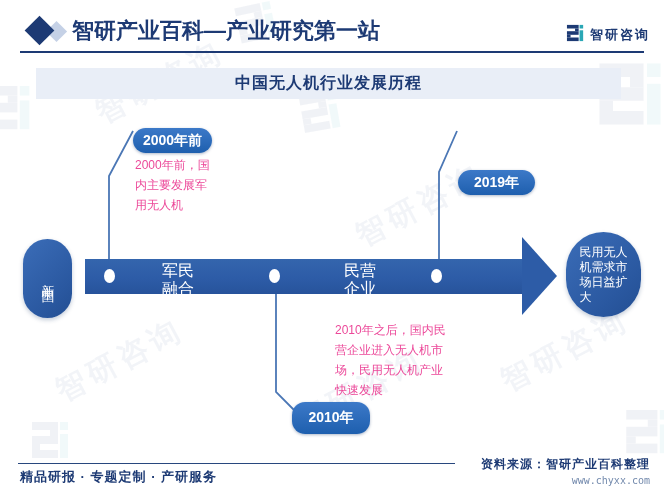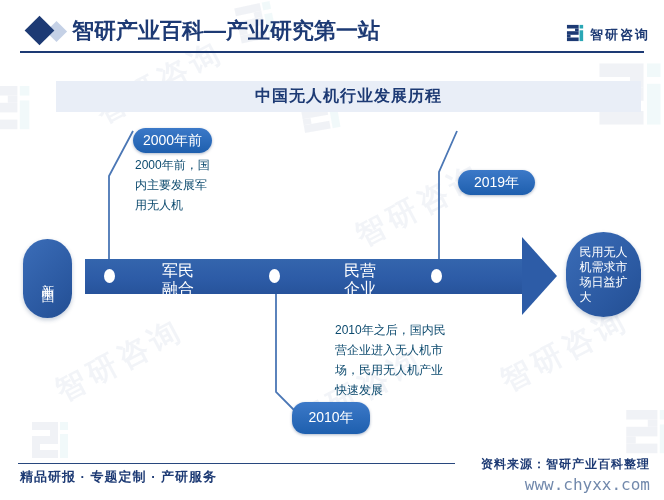--- a/index.html
+++ b/index.html
@@ -9,57 +9,57 @@
   }
   
   .diamond{position:absolute;transform:rotate(45deg);}
   .diamond.dark{left:29px;top:20px;width:21px;height:21px;background:#1d3a74;z-index:2;}
   .diamond.light{left:49px;top:24px;width:15px;height:15px;background:#c5d1e6;z-index:1;}
   .site-title{position:absolute;left:72px;top:16px;font-size:22px;font-weight:bold;color:#1d3a74;white-space:nowrap;}
   .brand{position:absolute;right:14px;top:24px;display:flex;align-items:center;gap:5px;}
   .brand-text{font-size:13px;font-weight:bold;letter-spacing:2px;color:#1d3a74;}
   .header-rule{position:absolute;left:20px;top:51px;width:624px;height:2px;background:#1d3a74;}
   
-  .title-box{position:absolute;left:56px;top:68px;width:585px;height:31px;background:#e9eef7;
-    display:flex;align-items:center;justify-content:center;margin-top:13px;}
+  .title-box{position:absolute;left:36px;top:68px;width:585px;height:31px;background:#e9eef7;
+    display:flex;align-items:center;justify-content:center;}
   .title-box span{font-size:16px;font-weight:bold;color:#1d3a74;letter-spacing:1px;}
   
   .lines-svg{position:absolute;left:0;top:0;z-index:1;}
   .tl-bar{position:absolute;left:85px;top:259px;width:438px;height:35px;z-index:2;
     background:linear-gradient(180deg,#3465ad 0%,#2d5ca7 55%,#27539b 100%);}
   .tl-arrow{position:absolute;left:522px;top:237px;width:0;height:0;z-index:2;
     border-left:35px solid #2d5ca7;border-top:39px solid transparent;border-bottom:39px solid transparent;}
   .tl-dot{position:absolute;width:11px;height:14px;border-radius:50%;background:#fff;top:269px;z-index:3;}
   .dot-1{left:104px;} .dot-2{left:269px;} .dot-3{left:431px;}
   .seg-label{position:absolute;top:262px;width:76px;text-align:center;color:#fff;font-size:16px;
     line-height:18px;white-space:pre-line;z-index:3;}
   .seg-1{left:140px;} .seg-2{left:322px;}
   .node{position:absolute;display:flex;align-items:center;justify-content:center;color:#fff;z-index:2;
     background:linear-gradient(135deg,#3b6db8 0%,#2a58a0 70%,#234e92 100%);
     box-shadow:0 2px 4px rgba(20,50,100,.25);}
   .node-origin{left:23px;top:239px;width:49px;height:79px;border-radius:25px;font-size:13px;}
   .node-origin .vtext{writing-mode:vertical-rl;text-orientation:upright;letter-spacing:3px;}
   .node-terminus{left:566px;top:232px;width:75px;height:85px;border-radius:38px;
     font-size:12px;line-height:15px;text-align:left;white-space:pre-line;}
   .year-pill{position:absolute;display:flex;align-items:center;justify-content:center;z-index:4;
-    background:linear-gradient(180deg,#3c79c8 0%,#1e5fae 100%);color:#fff;font-weight:normal;
+    background:linear-gradient(180deg,#3c79c8 0%,#1e5fae 100%);color:#fff;font-weight:bold;
     font-size:14px;border-radius:13px;box-shadow:0 1px 3px rgba(20,50,100,.35);}
   .pill-2000{left:133px;top:128px;width:79px;height:25px;}
   .pill-2019{left:458px;top:127px;width:77px;height:25px;margin-top:43px;}
   .pill-2010{left:292px;top:402px;width:78px;height:32px;}
-  .milestone-desc{position:absolute;font-size:12px;line-height:20px;color:#0c4a6e;
+  .milestone-desc{position:absolute;font-size:12px;line-height:20px;color:#ec4899;
     white-space:pre-line;z-index:4;}
   .desc-2000{left:135px;top:155px;}
   .desc-2019{left:460px;top:150px;}
   .desc-2010{left:289px;top:320px;margin-left:46px;}
   
   .footer-rule{position:absolute;left:18px;top:463px;width:437px;height:1px;background:#28477e;}
   .tagline{position:absolute;left:20px;top:468px;font-size:13px;font-weight:bold;color:#1d3a74;letter-spacing:1px;}
   .source{position:absolute;right:14px;top:456px;font-size:12px;font-weight:bold;color:#1d3a74;text-align:right;letter-spacing:1px;}
-  .website{position:absolute;right:14px;top:475px;font-size:16px;color:#7289ac;text-align:right;
+  .website{position:absolute;right:14px;top:475px;font-size:10px;color:#7289ac;text-align:right;
     font-family:"DejaVu Sans Mono","Liberation Mono",monospace;}
   
   .wm{position:absolute;opacity:.06;pointer-events:none;z-index:0;color:#33598f;}
   .wm-text{font-size:30px;font-weight:bold;letter-spacing:5px;transform:rotate(-28deg);white-space:nowrap;}
 </style>
 </head>
 <body>
 
 <div id="stage">
 

